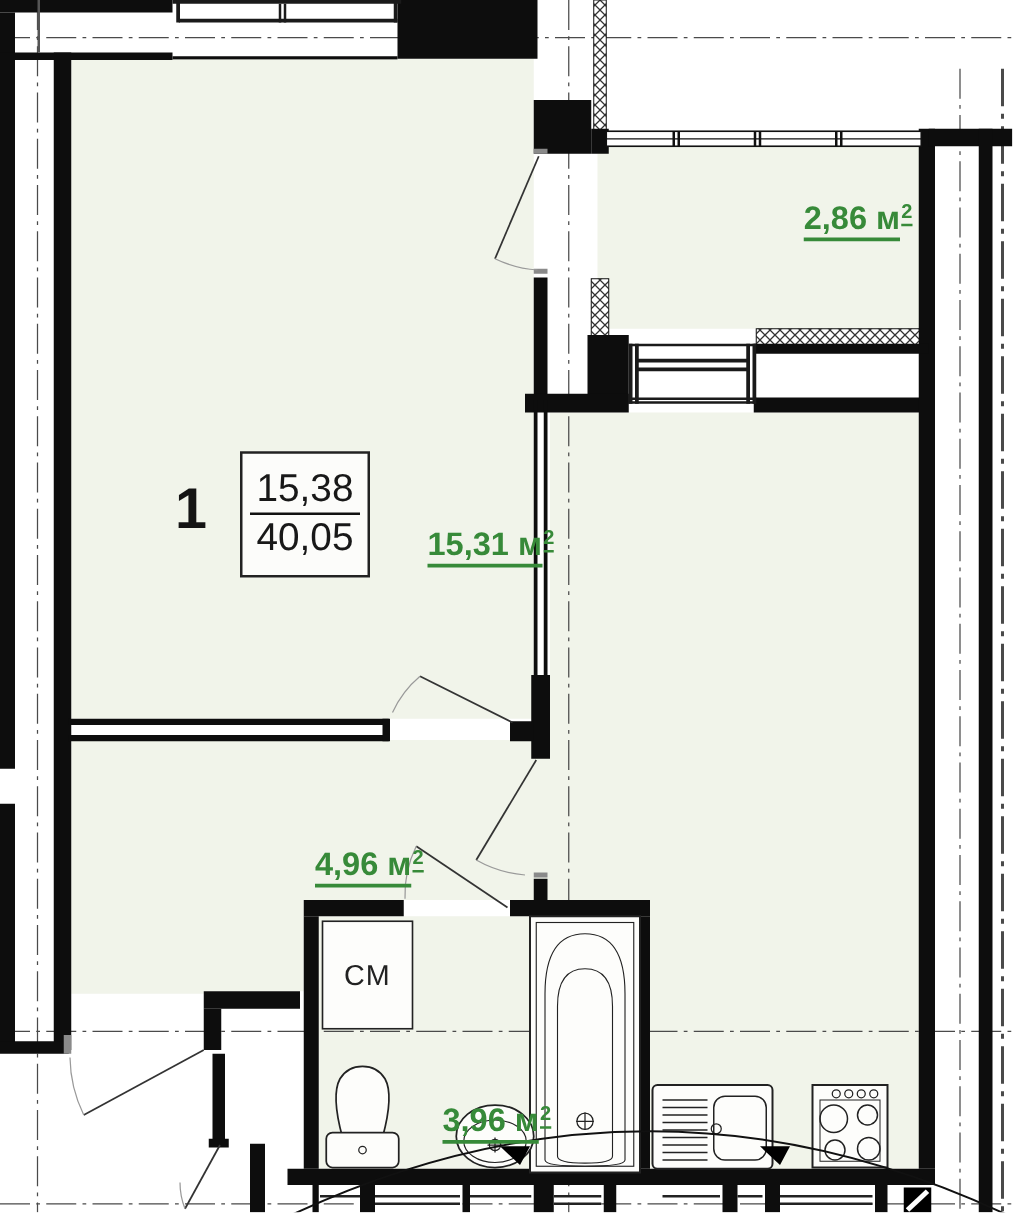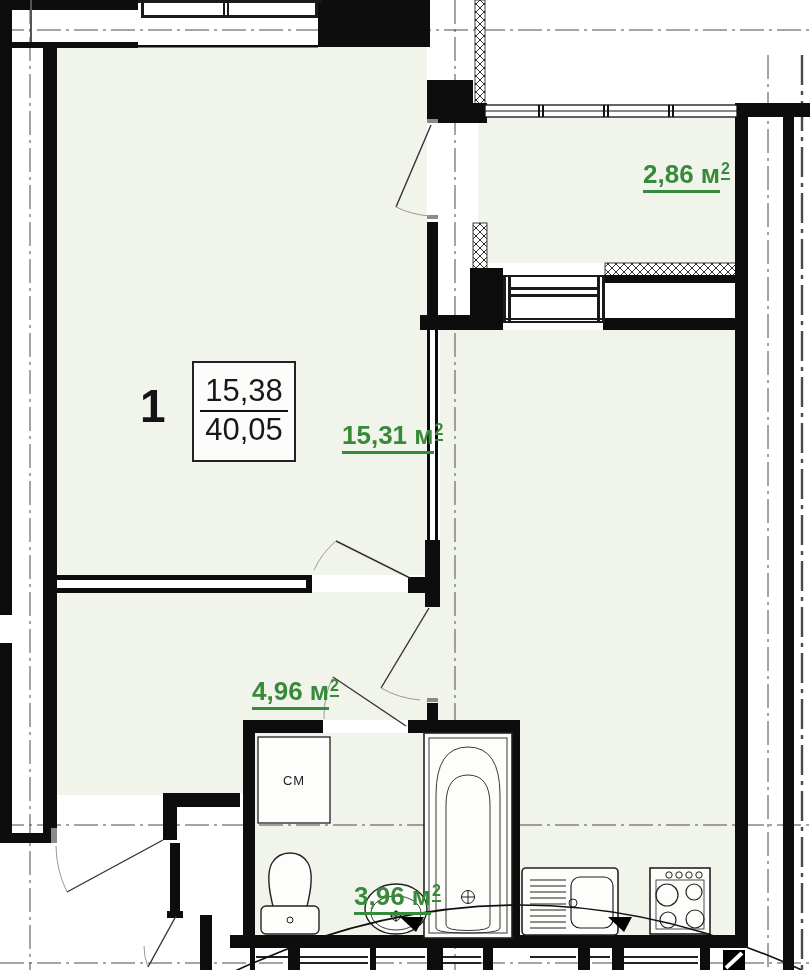--- a/index.html
+++ b/index.html
@@ -10,21 +10,21 @@
   .apt-number{font-size:46px;font-weight:bold;color:#141414;}
   .info-box{width:100px;height:97px;border:2px solid #222;background:#fcfcfa;
             display:flex;flex-direction:column;align-items:center;justify-content:center;}
   .info-top{font-size:31px;color:#181818;line-height:1.12;border-bottom:2.5px solid #111;padding:0 5px 1px 5px;}
   .info-bottom{font-size:31px;color:#181818;line-height:1.18;}
   .area-label{font-size:26px;font-weight:bold;color:#378a39;}
   .al-main{border-bottom:3px solid #378a39;padding-bottom:1px;}
   .al-sup{display:inline-block;font-size:16px;border-bottom:2.5px solid #378a39;
           transform:translateY(-9px);margin-left:1px;}
   .cm-box{width:72px;height:86px;display:flex;align-items:center;justify-content:center;
-          font-size:13px;color:#222;letter-spacing:1px;}
+          font-size:23px;color:#222;letter-spacing:1px;}
 </style>
 </head>
 <body>
 
 <div id="stage">
 
 <svg id="plan-svg" width="810" height="970" viewBox="0 0 810 970">
   <defs>
     <pattern id="hatch" width="8" height="8" patternUnits="userSpaceOnUse">
       <rect width="8" height="8" fill="#ffffff"></rect>

